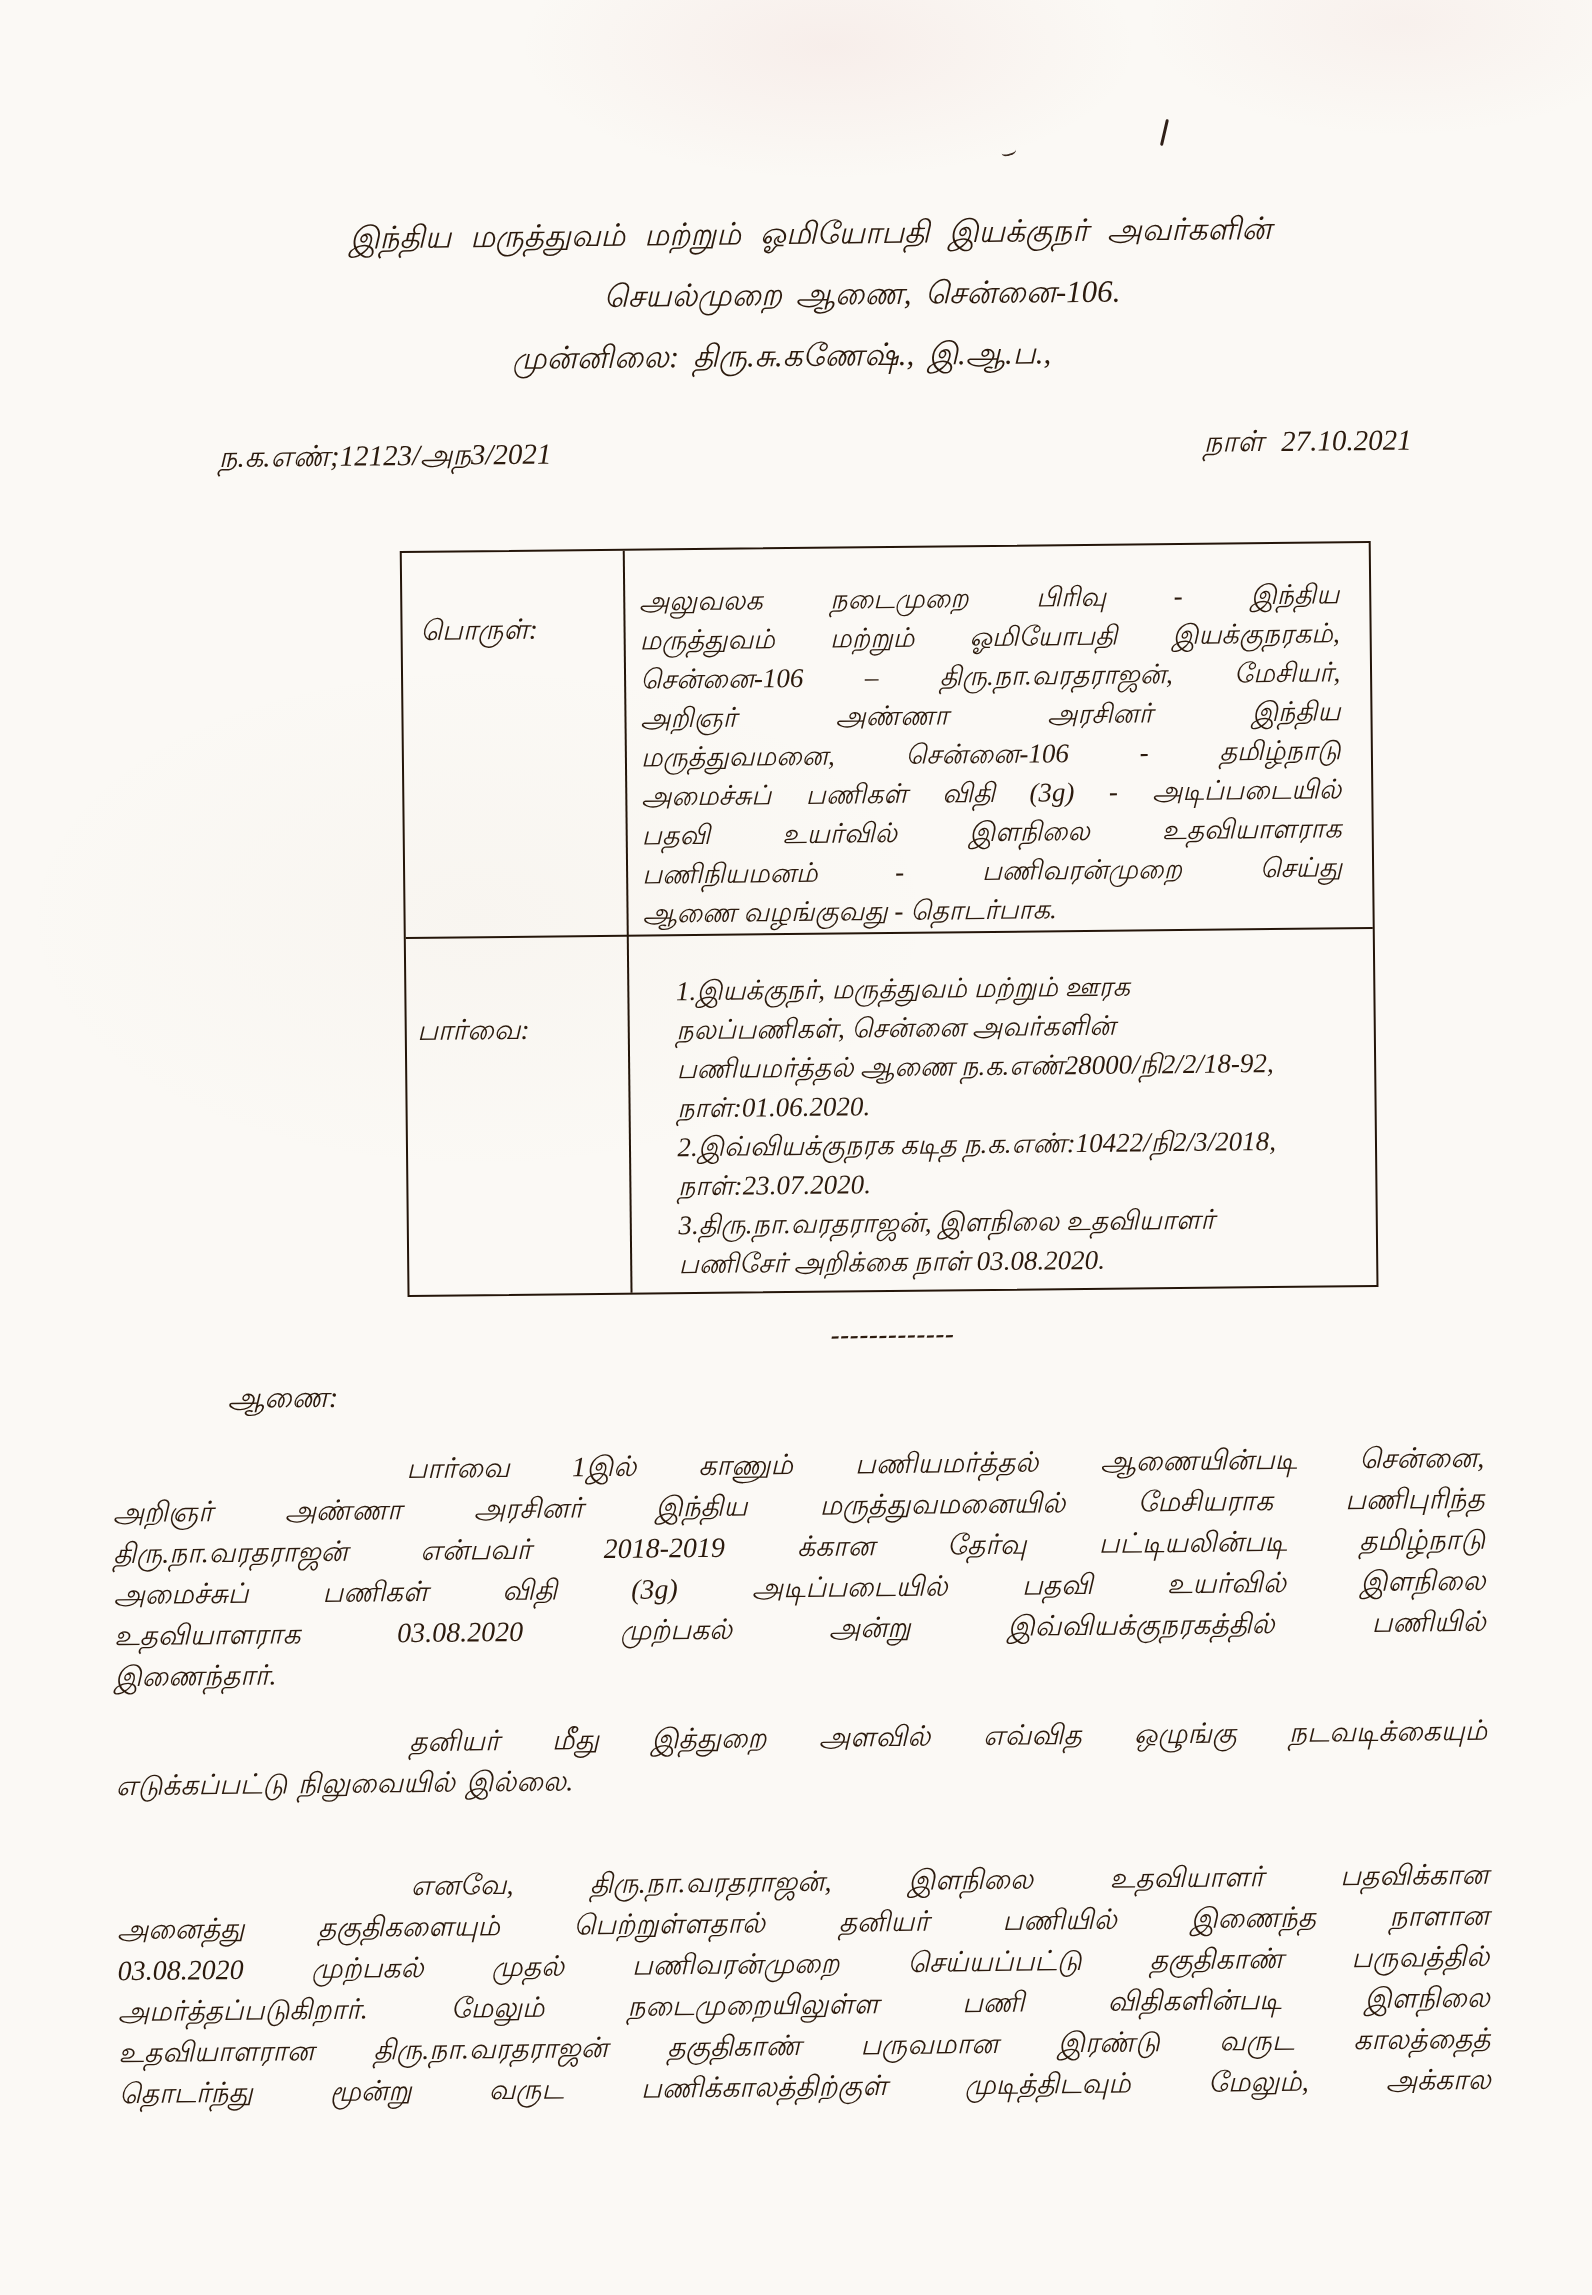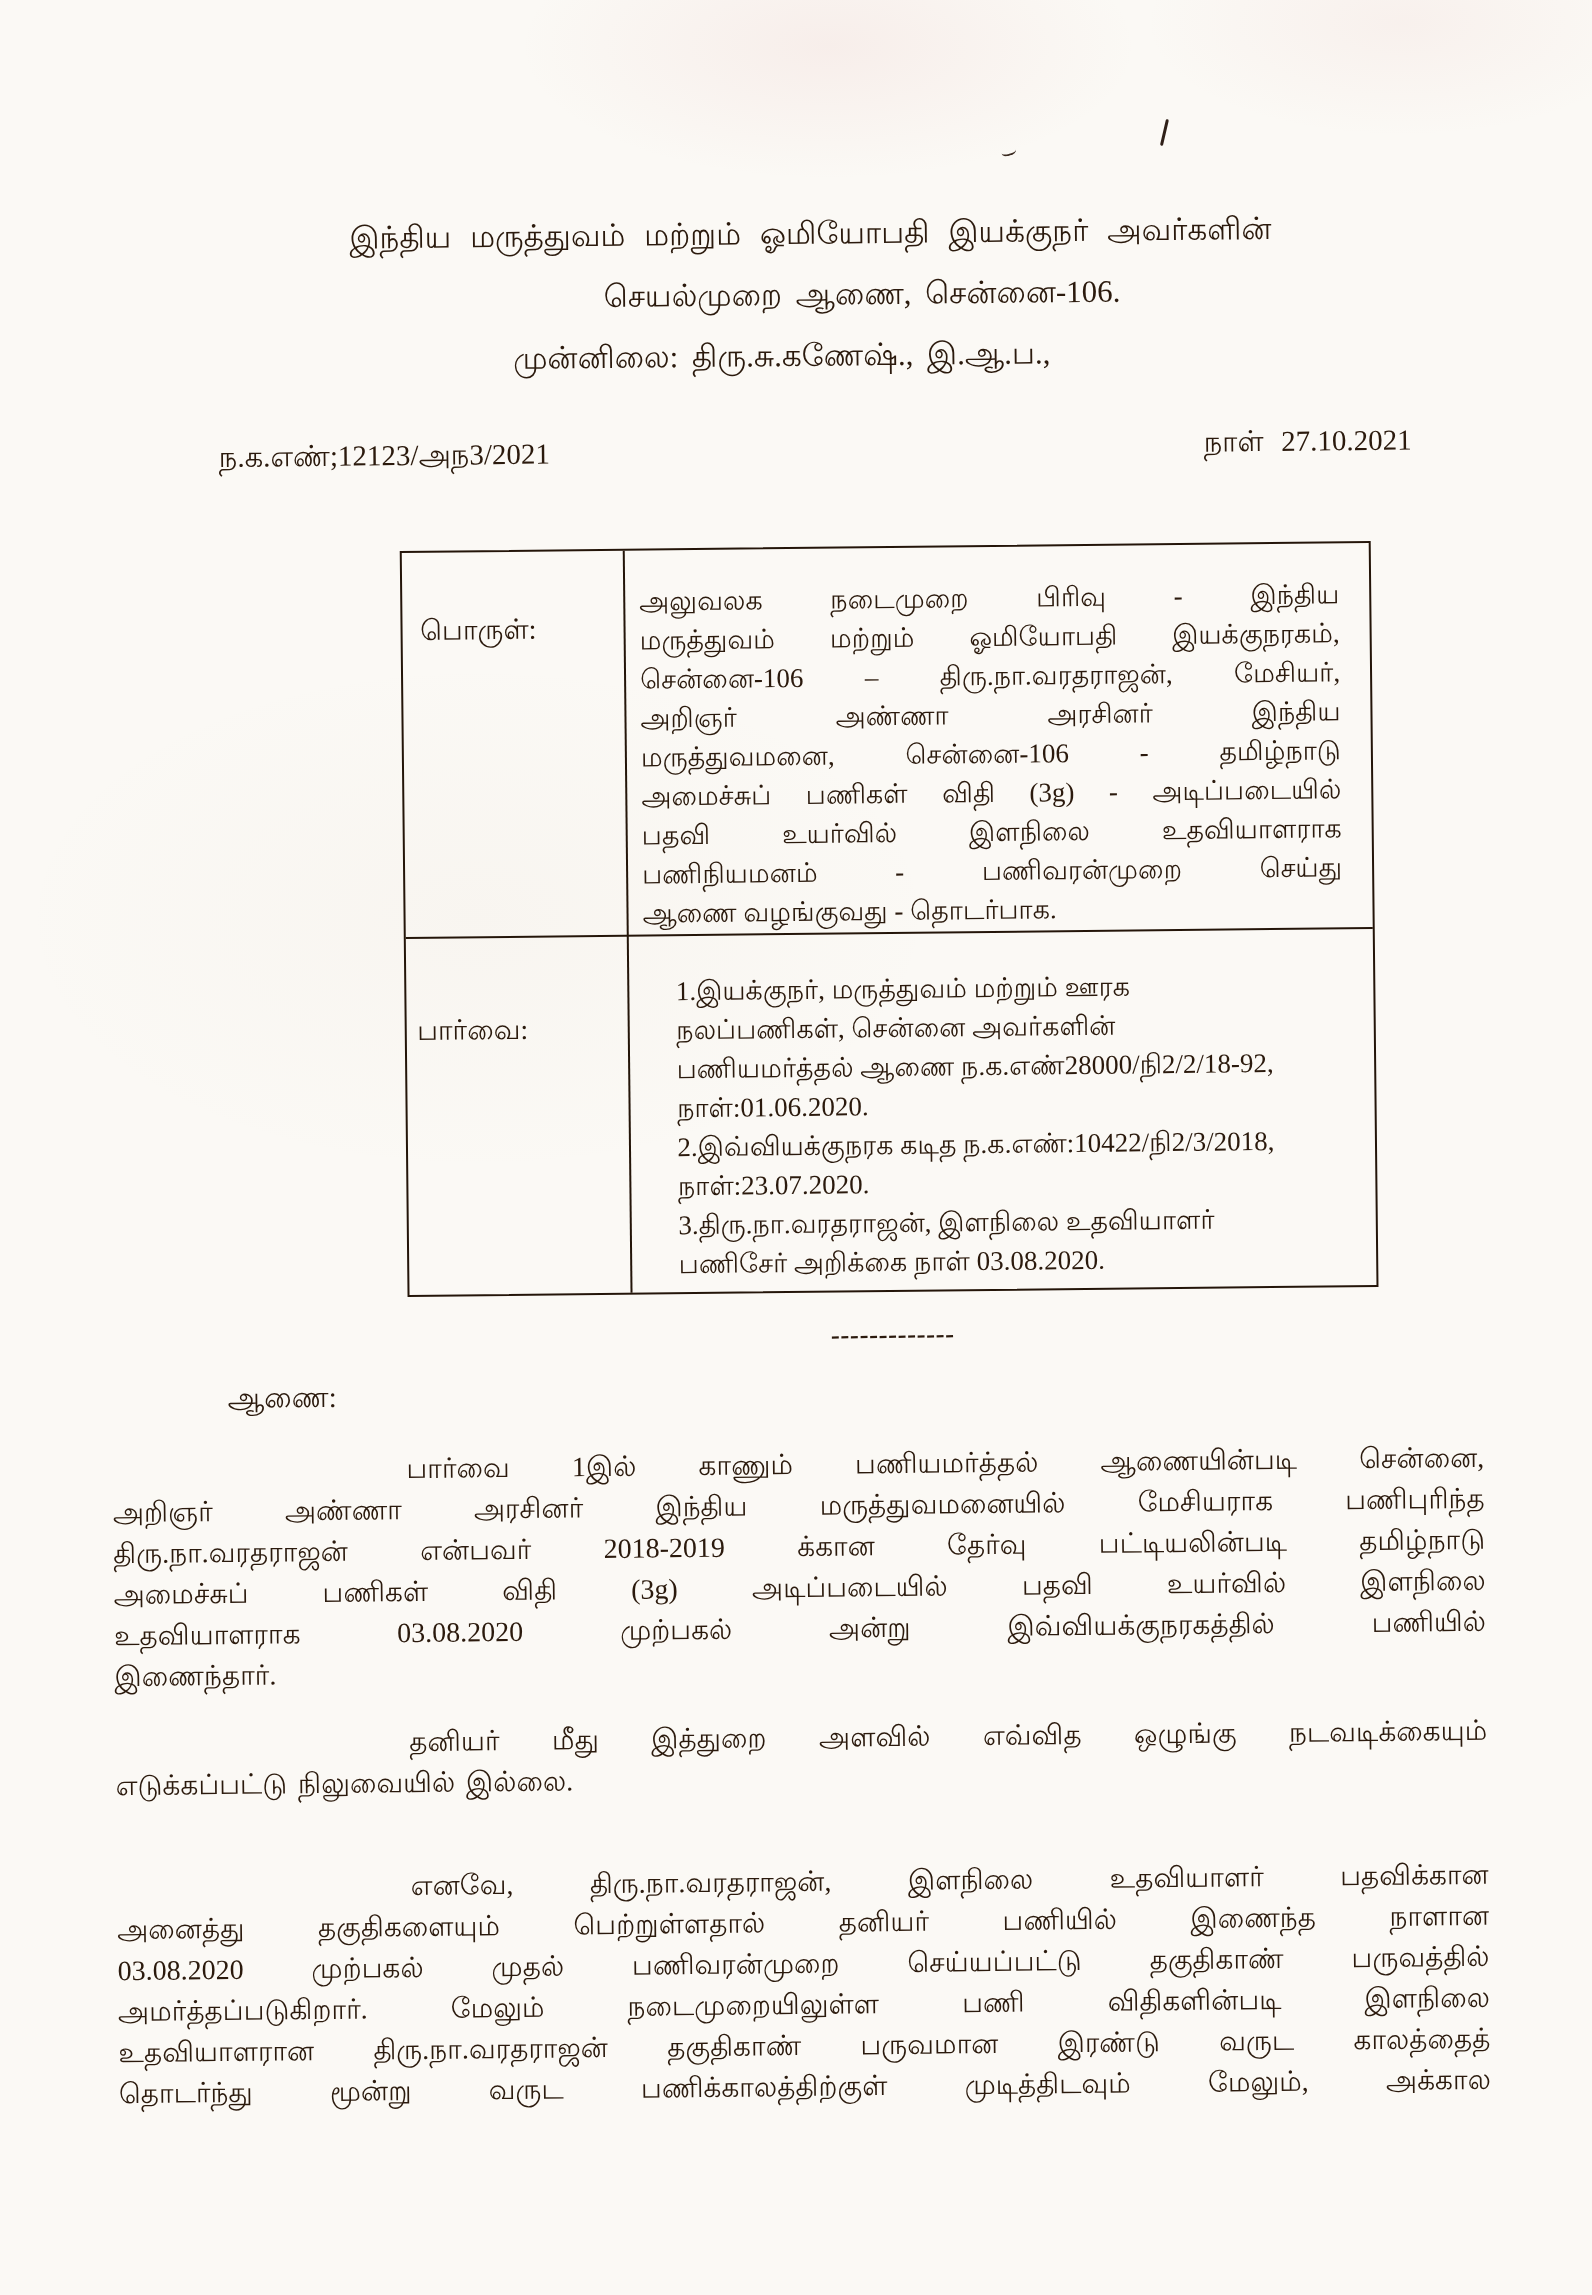--- a/index.html
+++ b/index.html
@@ -8,20 +8,21 @@
     width: 1593px;
     height: 2295px;
     background:
       radial-gradient(ellipse 441px 191px at 52% 2%, rgba(214,140,140,0.10), transparent 70%),
       radial-gradient(ellipse 368px 162px at 88% 1%, rgba(214,140,140,0.08), transparent 70%),
       radial-gradient(ellipse 662px 368px at 30% 40%, rgba(180,150,120,0.04), transparent 70%),
       #fbf9f5;
     font-family: "Liberation Serif", "DejaVu Serif", serif;
     color: #2b1a0d;
     overflow: hidden;
+    font-style: italic;
   }
   .sheet { position: absolute; inset: 0; transform: rotate(-0.6deg); }
 
   .hline { position: absolute; text-align: center; font-size: 31px; line-height: 37px; }
   .h1 { left: 221px; top: 215px; width: 1198px; word-spacing: 11px; }
   .h2 { left: 272px; top: 276px; width: 1198px; word-spacing: 5.9px; }
   .h3 { left: 191px; top: 337px; width: 1198px; word-spacing: 5.9px; }
 
   .refline-no   { position: absolute; left: 226px;  top: 435px; font-size: 29px; }
   .refline-date { position: absolute; left: 1211px; top: 430px; font-size: 29px; word-spacing: 10.3px; }

